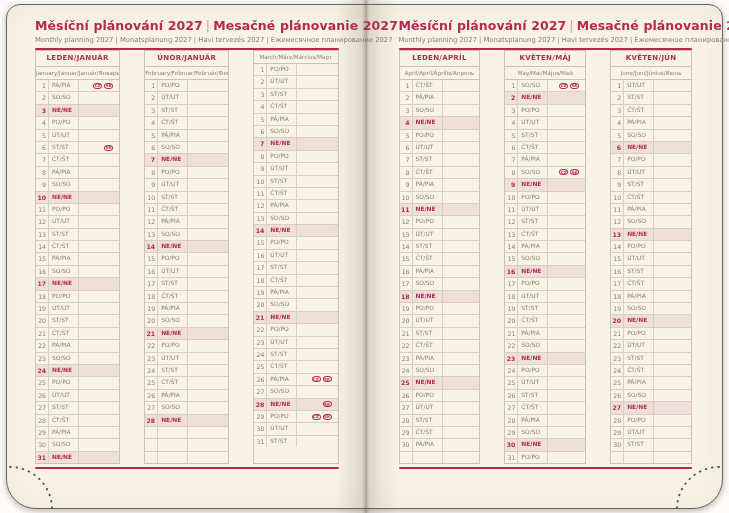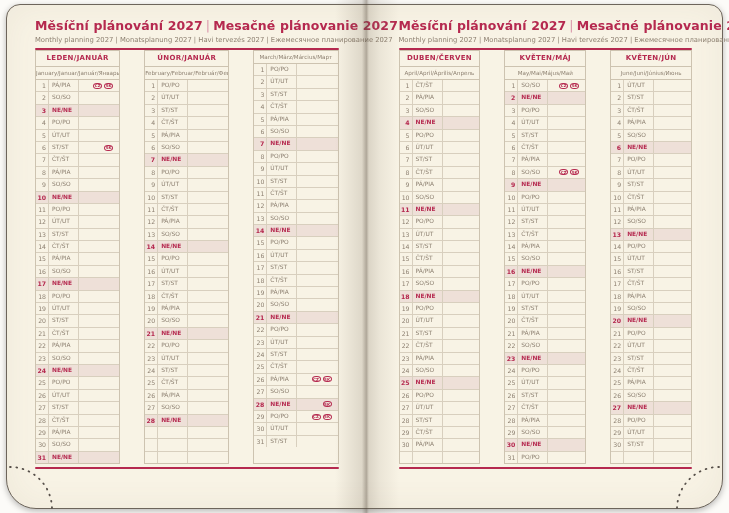--- a/index.html
+++ b/index.html
@@ -573,21 +573,21 @@
       </div>
     <div class="bottom-rule"></div>
   </div>
 
   <div class="page right">
     <div class="ph-title"><span>Měsíční plánování 2027</span><span class="sep">|</span><span>Mesačné plánovanie 2027</span></div>
     <div class="ph-sub">Monthly planning 2027 | Monatsplanung 2027 | Havi tervezés 2027 | Ежемесячное планирование 2027</div>
     <div class="ph-rule"></div>
     <div class="months">
         <div class="month">
-          <div class="m-head">DUBEN/ČERVEN</div>
+          <div class="m-head">LEDEN/APRÍL</div>
           <div class="m-sub">April/April/Április/Апрель</div>
           <div>
             <div class="drow">
               <div class="c num">1</div>
               <div class="c wd">ČT/ŠT</div>
               <div class="c note"></div>
             </div>
             <div class="drow">
               <div class="c num">2</div>
               <div class="c wd">PÁ/PIA</div>

